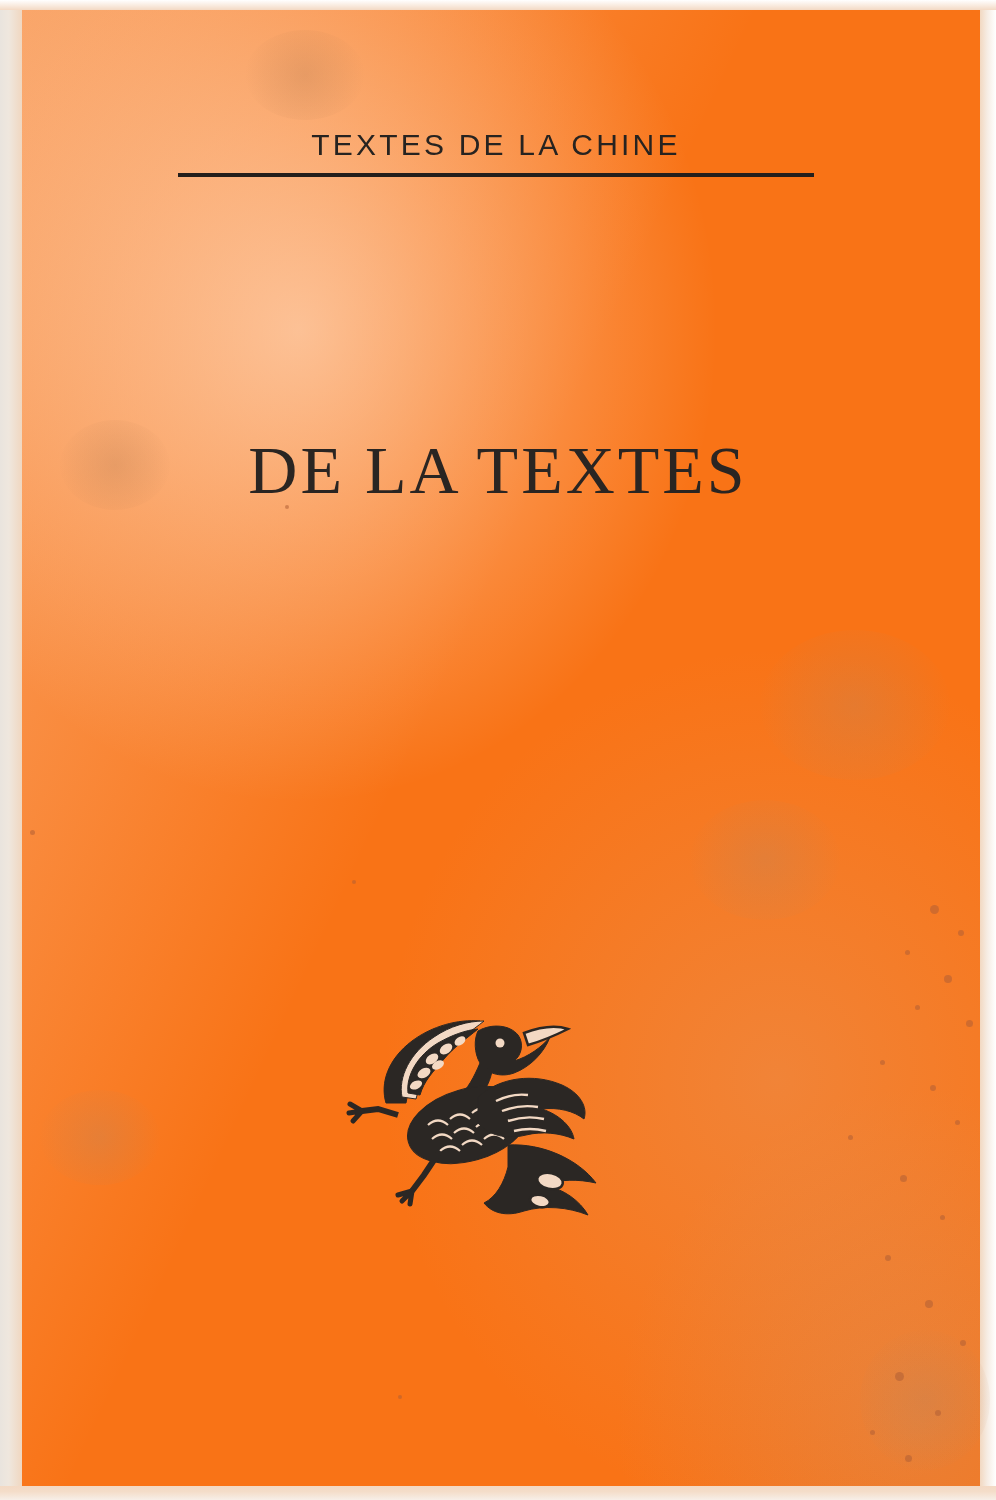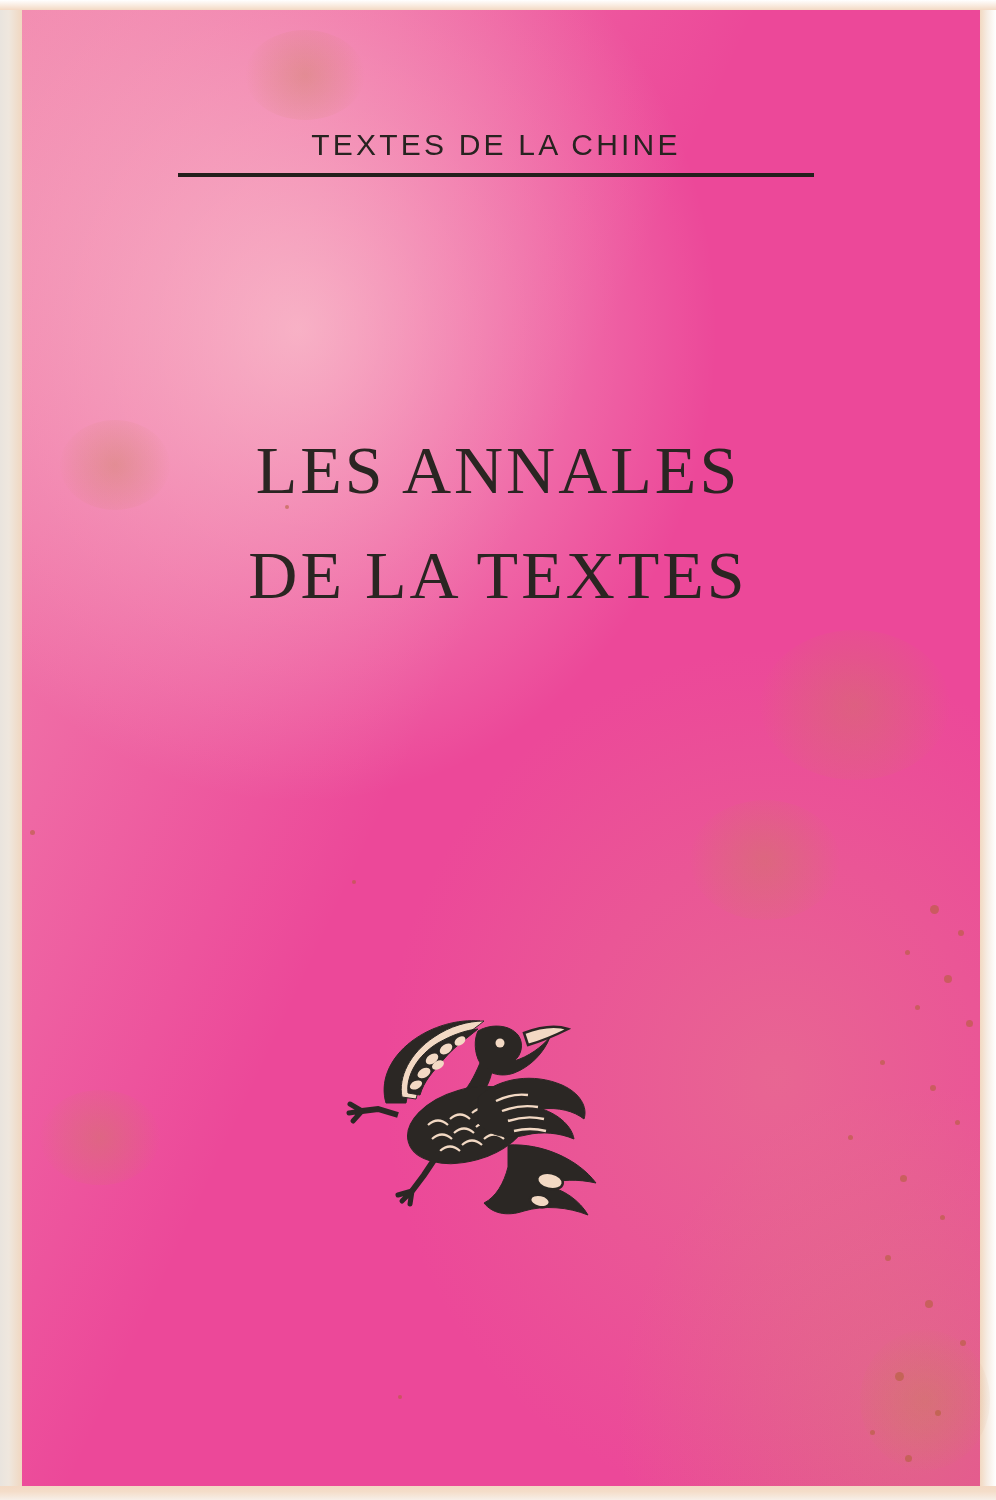--- a/index.html
+++ b/index.html
@@ -14,21 +14,21 @@
     font-family: "Liberation Sans", sans-serif;
   }
 
   
   #book-cover {
     position: absolute;
     left: 0;
     top: 0;
     width: 996px;
     height: 1500px;
-    background: #ec4899;
+    background: #f97316;
     overflow: hidden;
   }
 
   
   .scan-edge-left {
     position: absolute;
     left: 0; top: 0;
     width: 22px; height: 1500px;
     background: linear-gradient(to right, #e9e4de 0%, #efe7de 40%, #f0d7c0 100%);
   }
@@ -168,21 +168,20 @@
   <div class="foxing" style="left:352px; top:880px; width:4px; height:4px;"></div>
   <div class="foxing" style="left:398px; top:1395px; width:4px; height:4px;"></div>
   <div class="foxing" style="left:285px; top:505px; width:4px; height:4px;"></div>
 
   <div id="series-block">
     <div id="series-title">TEXTES DE LA CHINE</div>
     <div id="series-rule"></div>
   </div>
 
   <div id="title-block">
-    <div class="title-line">LES ANNALES</div>
     <div class="title-line">DE LA TEXTES</div>
   </div>
 
   <div id="device">
     <svg viewBox="0 0 290 245" width="290" height="245" xmlns="http://www.w3.org/2000/svg">
       <g fill="#2b2724" stroke="#2b2724">
 
         <path d="M58 118 C52 98 60 74 84 56 C104 41 130 34 152 36 C140 42 126 48 114 58 C96 72 82 94 78 118 Z"></path>
         <path d="M74 112 C70 92 82 68 106 52 C122 41 140 36 156 36 C144 46 130 54 118 66 C102 82 92 96 88 114 Z" fill="#f3d9c4"></path>
         <path d="M80 108 C78 90 90 70 110 58 C124 50 138 45 150 44 C138 54 126 62 116 74 C104 88 96 96 92 110 Z"></path>

